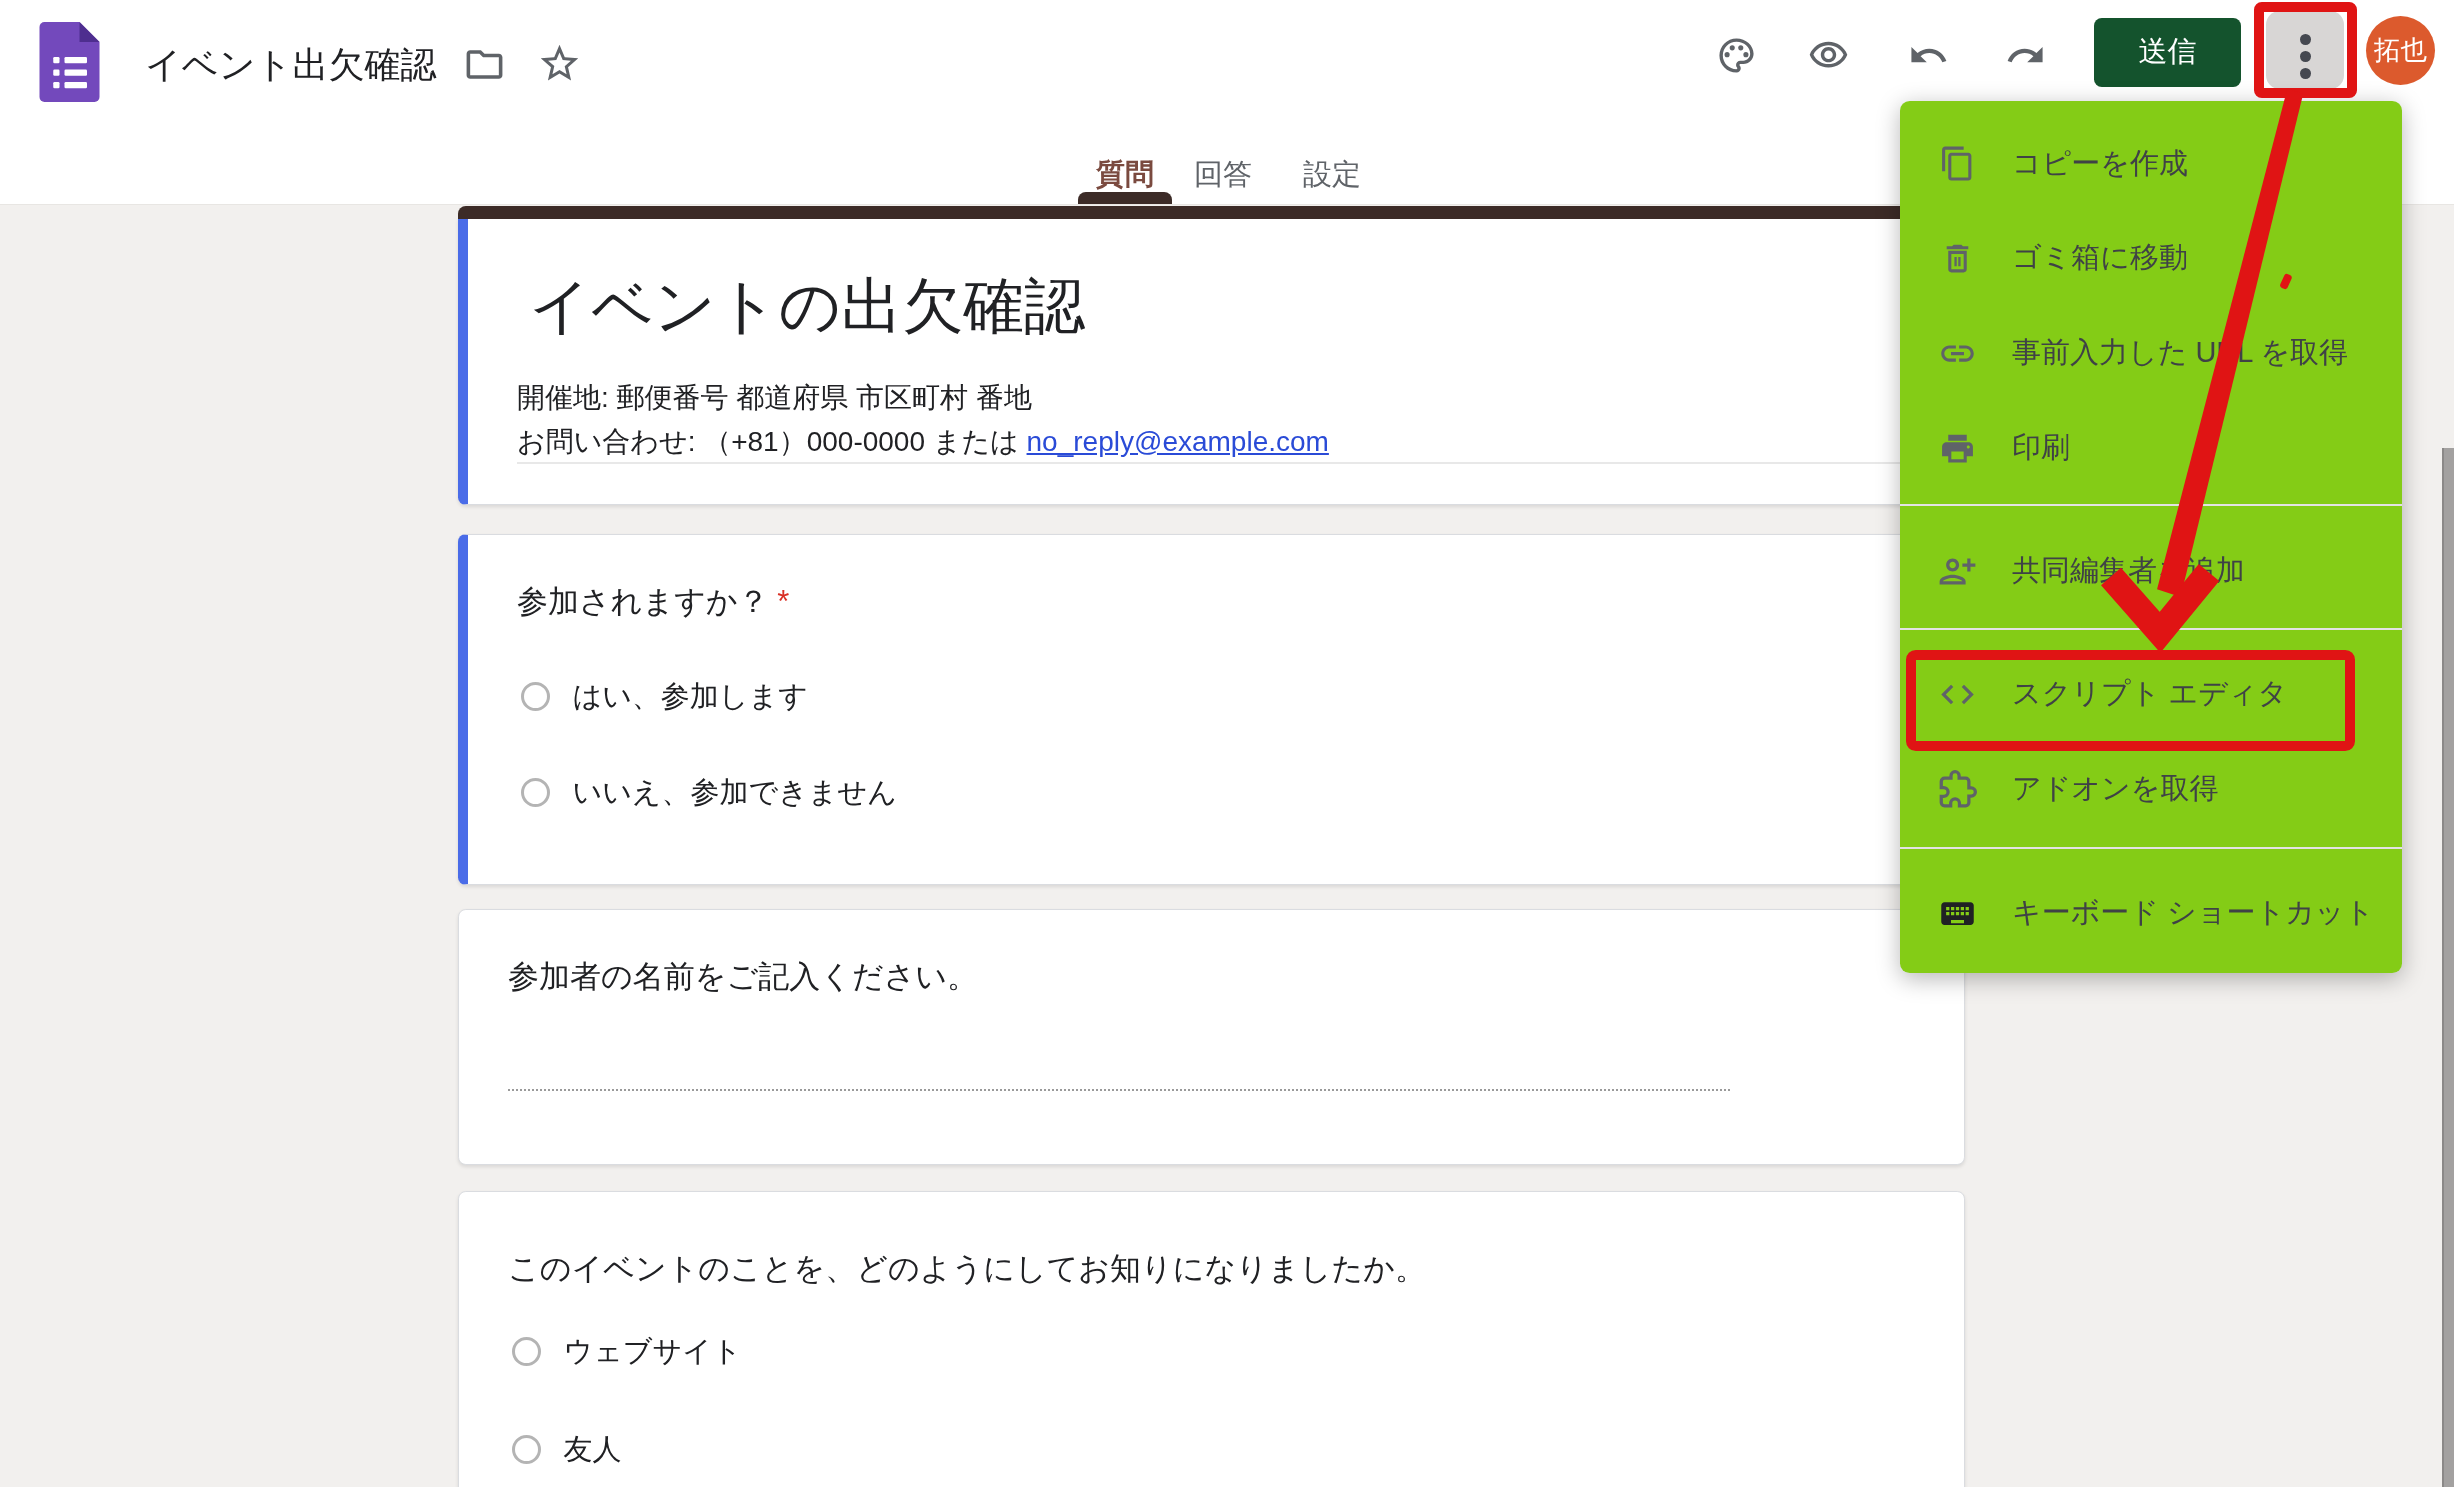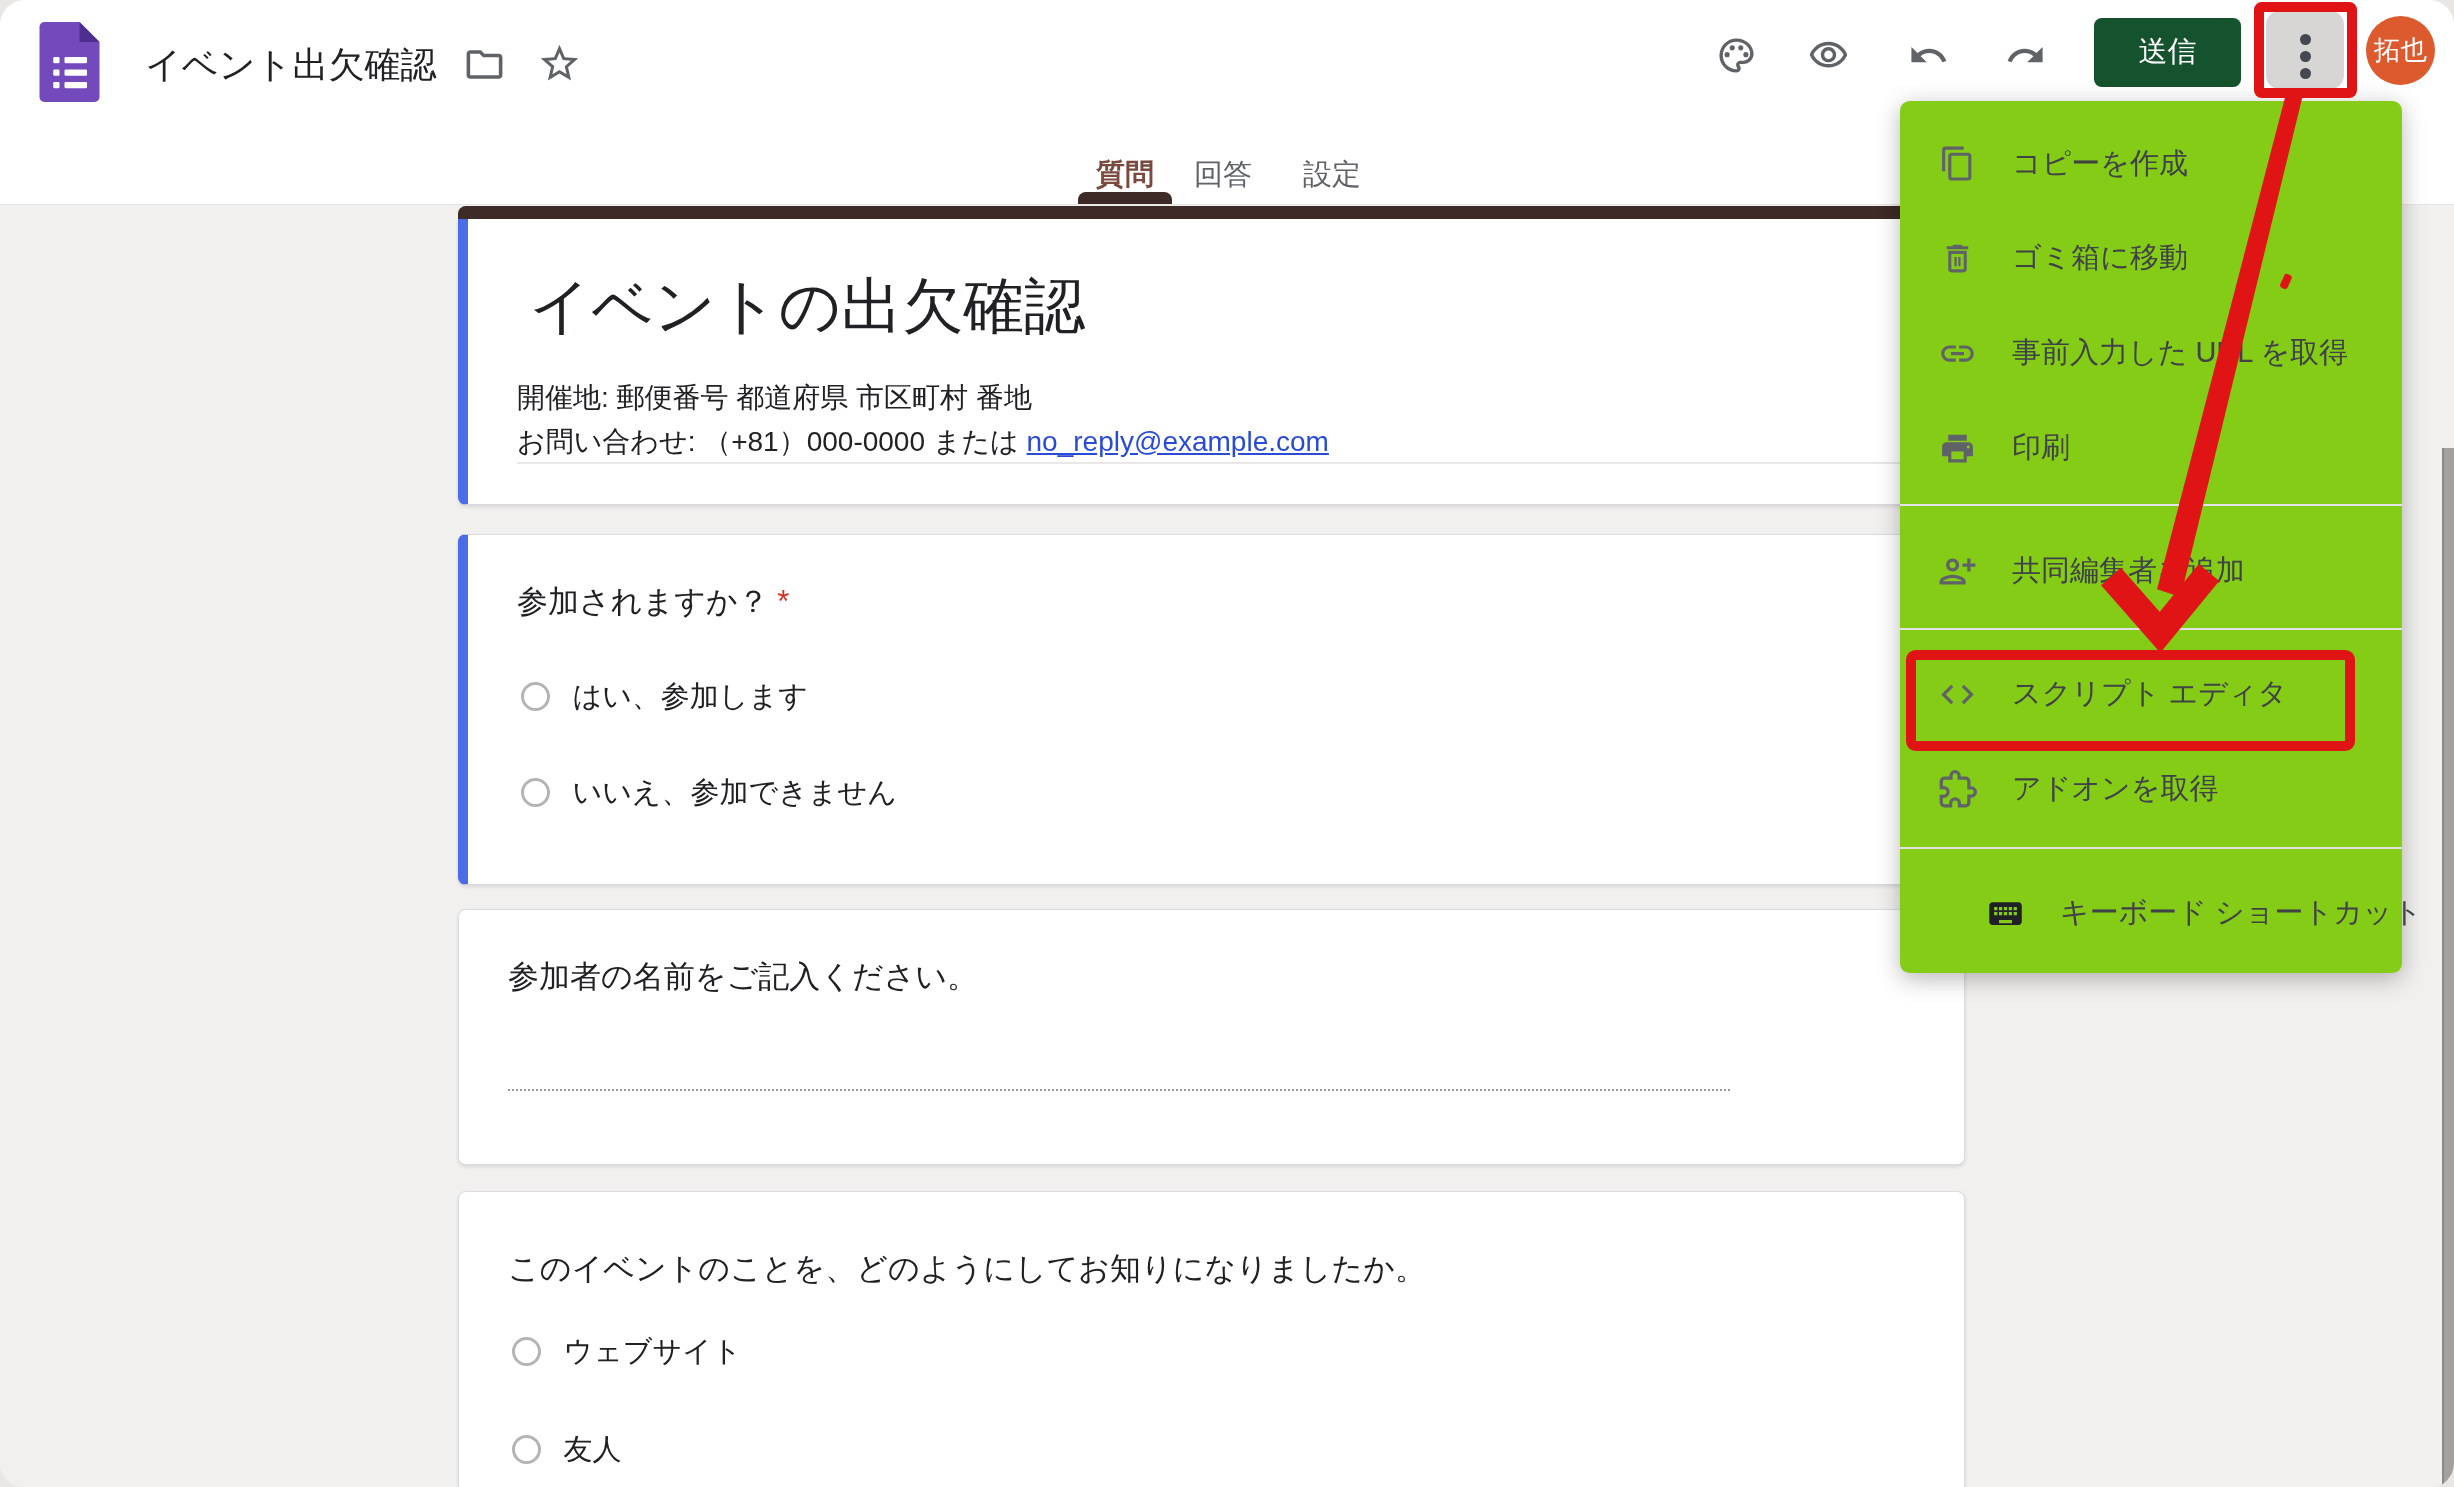--- a/index.html
+++ b/index.html
@@ -1,21 +1,20 @@
 <!DOCTYPE html>
 <html><head>
 <meta charset="utf-8">
 <style>
   html,body{margin:0;padding:0;background:#e9e7e5;}
   #stage{
     position:relative;width:2454px;height:1488px;overflow:hidden;
     background:#f2f0ee;
     font-family:"Liberation Sans","DejaVu Sans",sans-serif;
     color:#202124;
-    border-radius:25px;
   }
   
   .header{position:absolute;left:0;top:0;width:2454px;height:204px;background:#ffffff;border-bottom:1px solid #e8e6e3;z-index:10;}
   .logo{position:absolute;left:39px;top:21.6px;}
   .doc-title{position:absolute;left:145px;top:41px;font-size:36px;color:#202124;white-space:nowrap;}
   .hdr-ic{position:absolute;color:#5f6368;}
   .tab{position:absolute;top:135px;transform:translateX(-50%);font-size:29px;color:#5f6368;white-space:nowrap;cursor:pointer;margin-top:20px;}
   .tab.active{color:#7a4a3f;font-weight:bold;}
   .tab-indicator{position:absolute;left:1078px;top:192px;width:94px;height:11.8px;background:#3c2b27;border-radius:7.8px 7.8px 0 0;}
   .send-btn{position:absolute;left:2094px;top:17.6px;width:147px;height:69px;background:#14532d;border-radius:7.8px;display:flex;align-items:center;justify-content:center;color:#fff;font-size:29px;cursor:pointer;}
@@ -218,21 +217,21 @@
     </div>
     <div class="menu-item" style="top:641px;">
       <span class="mi-icon">
           <svg width="39" height="39" viewBox="0 0 24 24" fill="none" stroke="#5f6368" stroke-width="2">
             <path d="M20.5,11H19V7c0-1.1-0.9-2-2-2h-4V3.5C13,2.12,11.88,1,10.5,1S8,2.12,8,3.5V5H4C2.9,5,2.01,5.9,2.01,7v3.8H3.5c1.49,0,2.7,1.21,2.7,2.7s-1.21,2.7-2.7,2.7H2V20c0,1.1,0.9,2,2,2h3.8v-1.5c0-1.49,1.21-2.7,2.7-2.7s2.7,1.21,2.7,2.7V22H17c1.1,0,2-0.9,2-2v-4h1.5c1.38,0,2.5-1.12,2.5-2.5S21.88,11,20.5,11z"></path>
           </svg>
         </span>
       <span class="mi-label">アドオンを取得</span>
     </div>
     <div class="menu-divider" style="top:746px;"></div>
-    <div class="menu-item" style="top:765px;padding-left:48px;">
+    <div class="menu-item" style="top:765px;">
       <span class="mi-icon">
           <svg width="41" height="41" viewBox="0 0 24 24" fill="#202124">
             <path d="M20,5H4C2.9,5,2.01,5.9,2.01,7L2,17c0,1.1,0.9,2,2,2h16c1.1,0,2-0.9,2-2V7C22,5.9,21.1,5,20,5z M11,8h2v2h-2V8z M11,11h2v2h-2V11z M8,8h2v2H8V8z M8,11h2v2H8V11z M5,11h2v2H5V11z M5,8h2v2H5V8z M8,16h8v2H8V16z M14,11h2v2h-2V11z M14,8h2v2h-2V8z M17,11h2v2h-2V11z M17,8h2v2h-2V8z"></path>
           </svg>
         </span>
       <span class="mi-label">キーボード ショートカット</span>
     </div>
   </div>
 
   <div class="anno-box" id="anno-more"></div>

